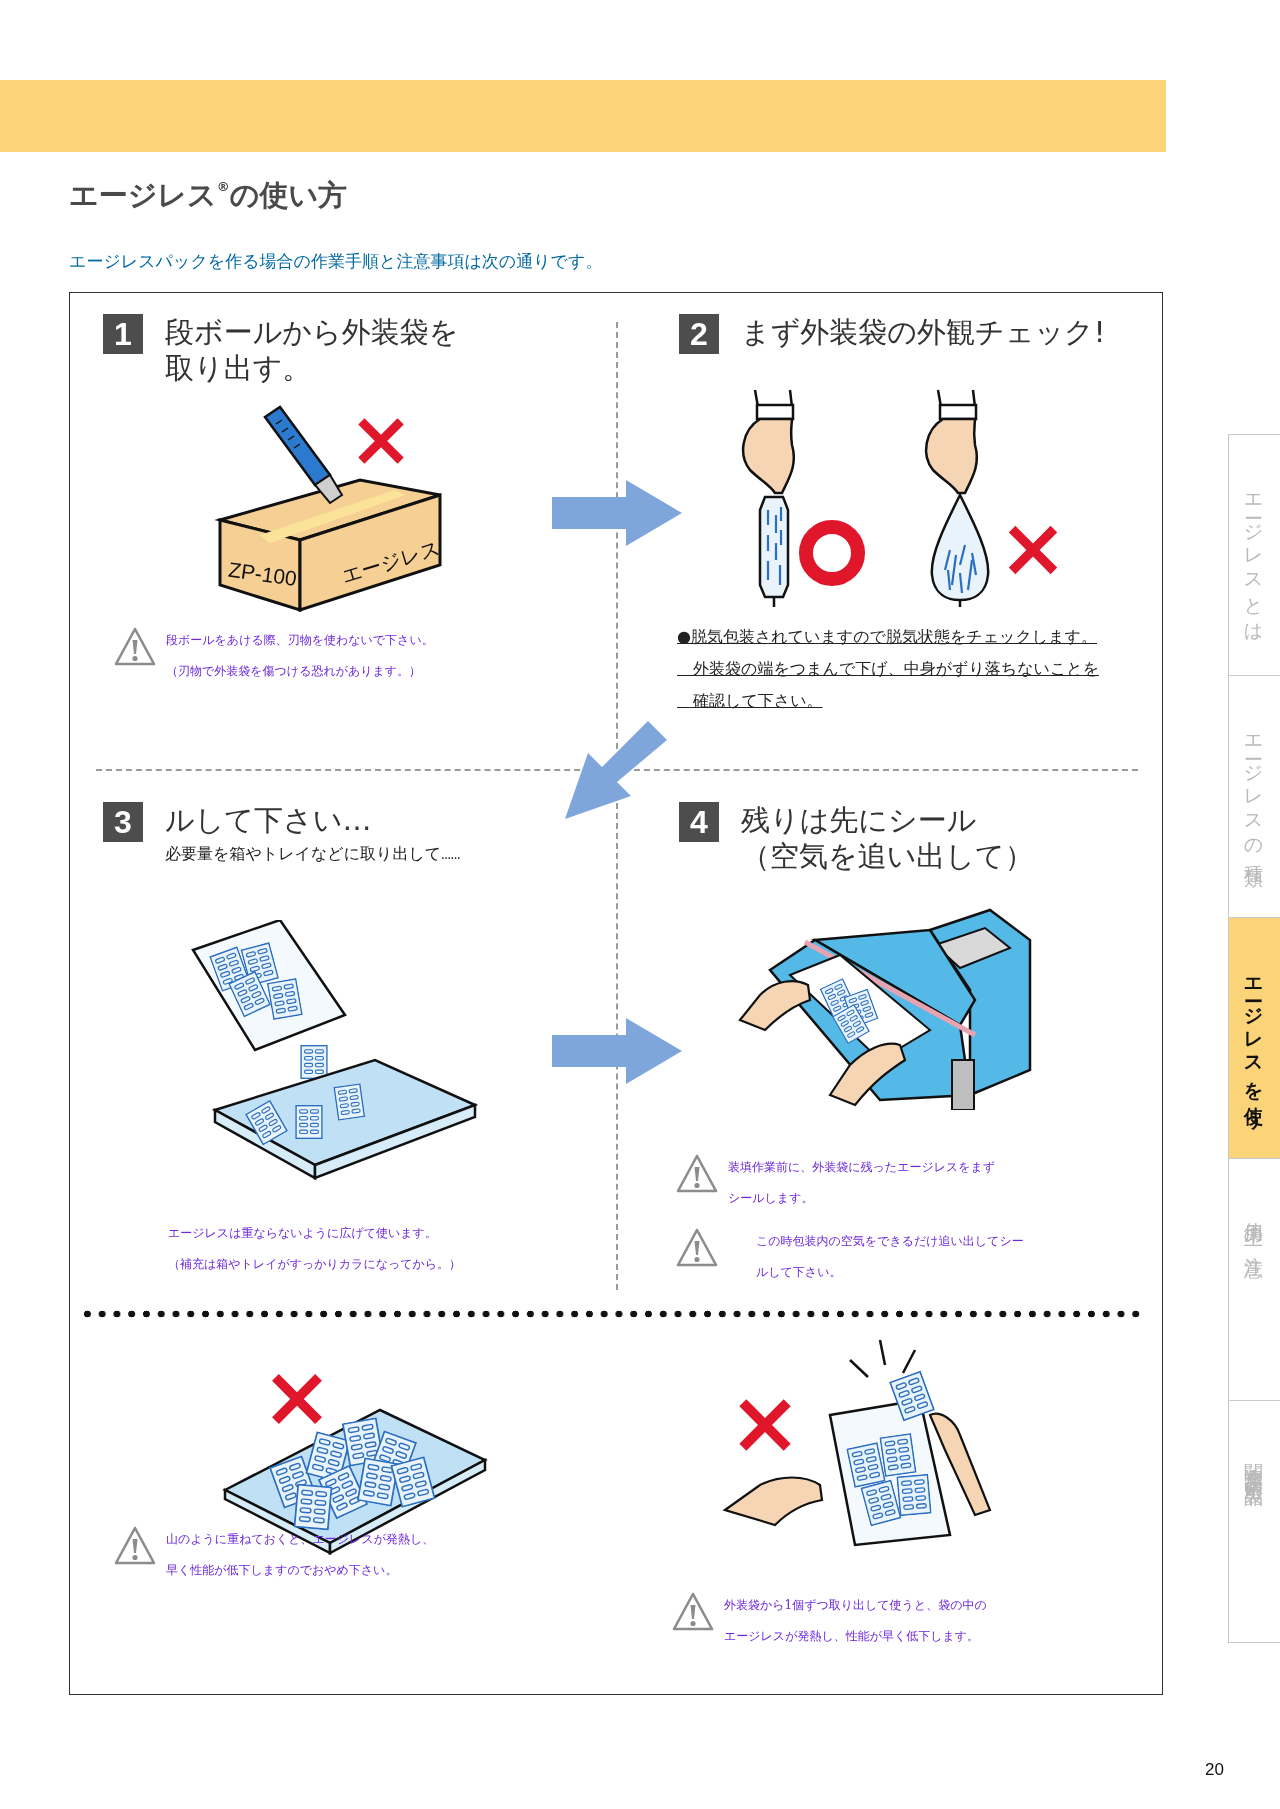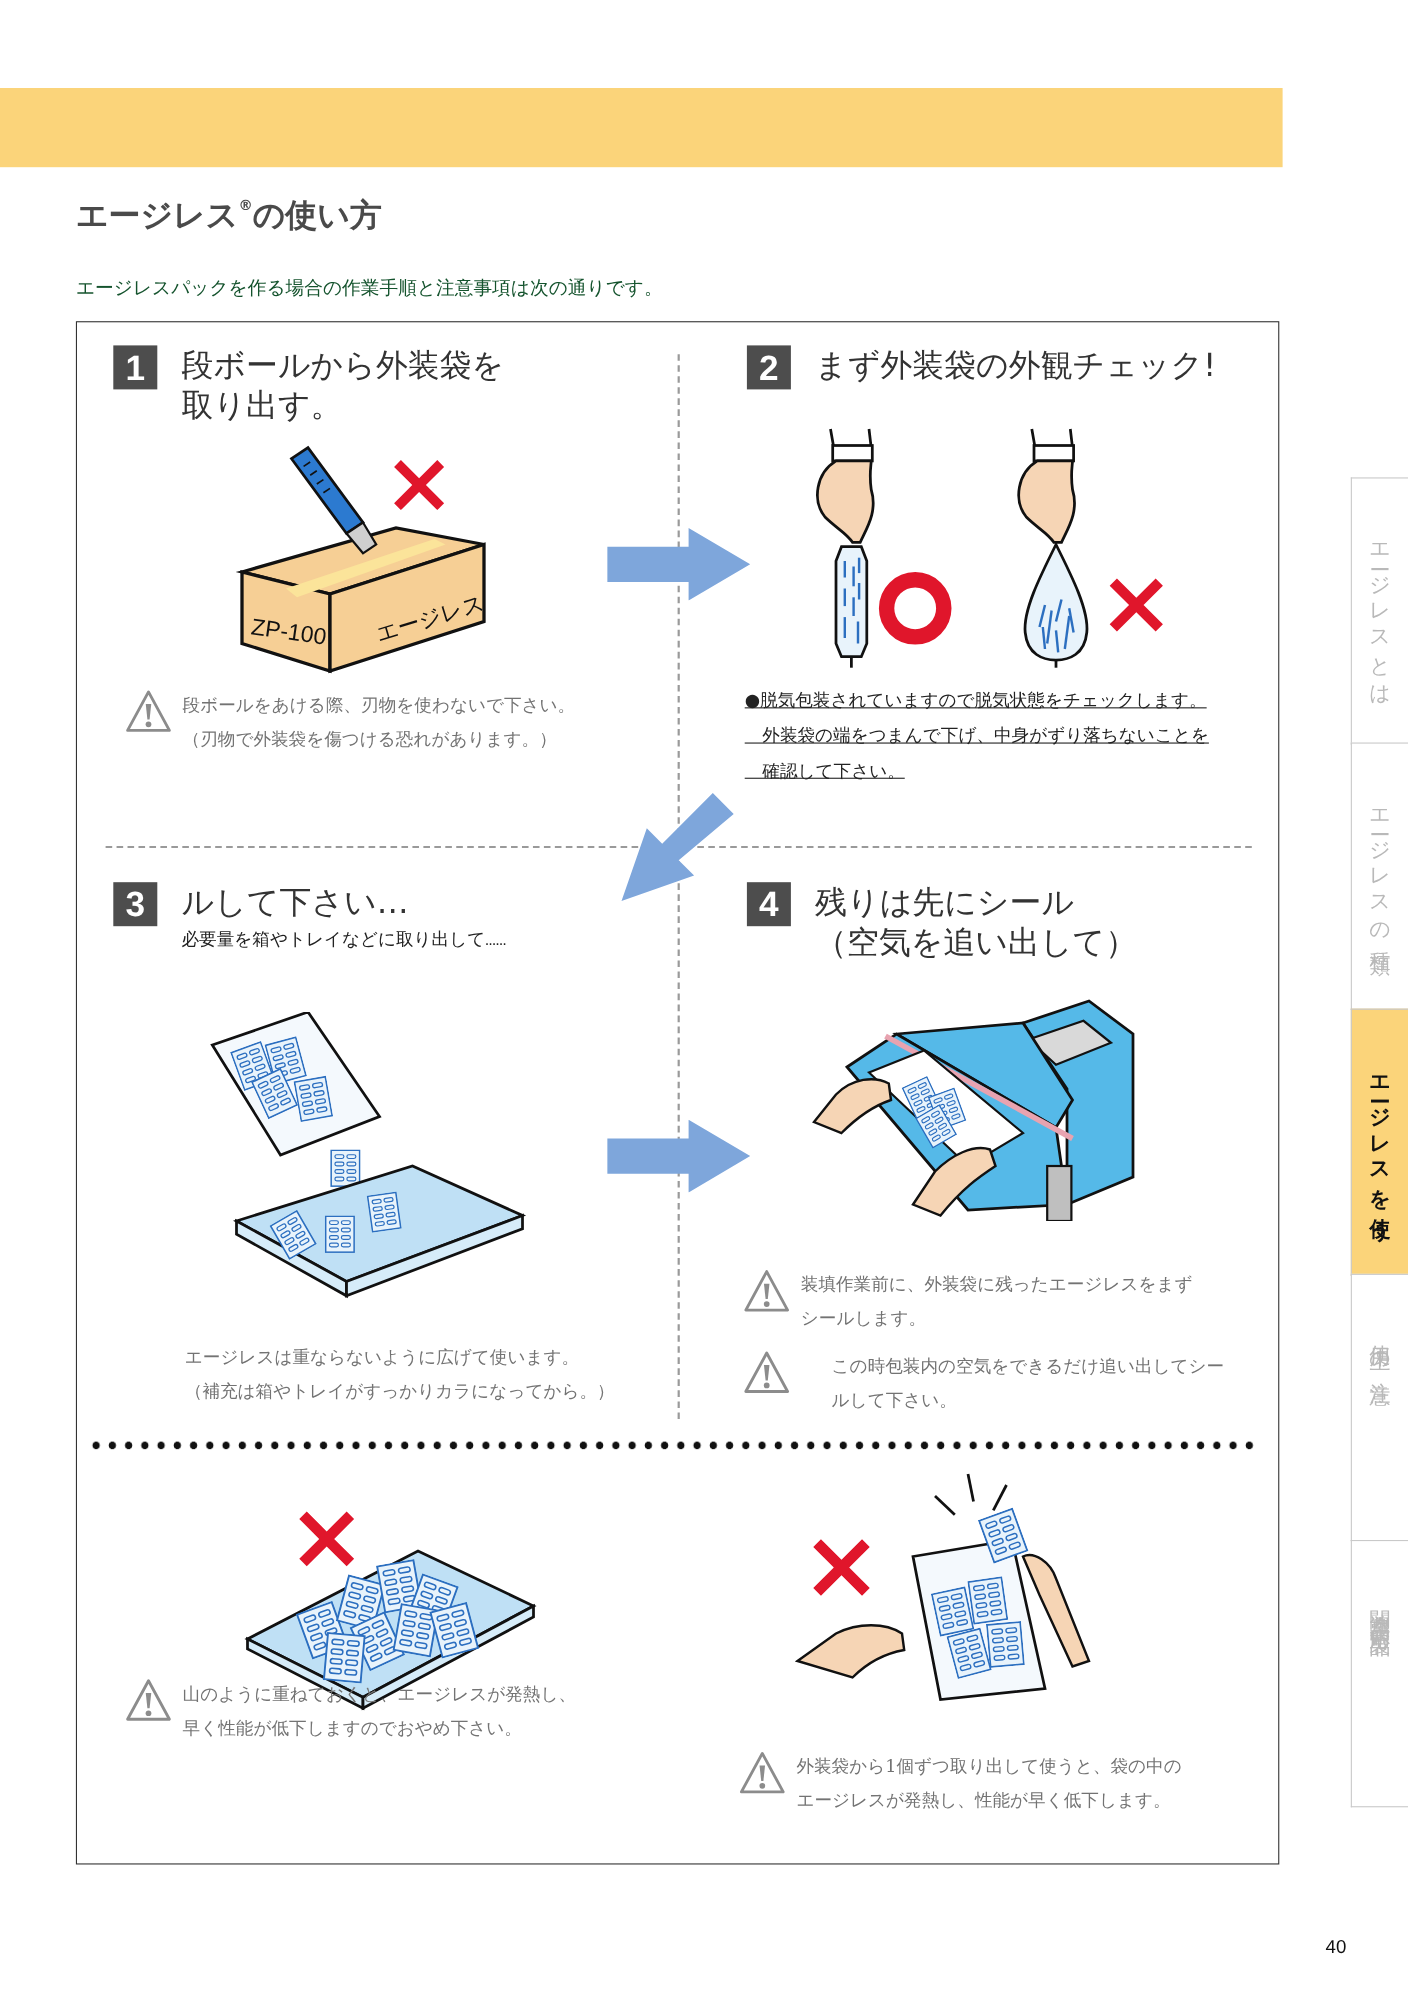--- a/index.html
+++ b/index.html
@@ -1,33 +1,33 @@
 <!DOCTYPE html>
 <html><head>
 <meta charset="utf-8">
 <style>
   html,body{margin:0;padding:0;background:#fff;}
   body{width:1280px;height:1809px;position:relative;overflow:hidden;font-family:"DejaVu Sans",sans-serif;color:#222;}
   .abs{position:absolute;}
   .band{left:0;top:80px;width:1166px;height:72px;background:#fbd47a;}
   .title{left:69px;top:176px;font-size:29px;font-weight:bold;color:#4a4a4a;letter-spacing:0px;}
   .title sup{font-size:13px;vertical-align:14px;}
-  .intro{left:69px;top:250px;font-family:"DejaVu Serif",serif;font-size:17px;color:#14532d;}
+  .intro{left:69px;top:250px;font-family:"DejaVu Serif",serif;font-size:17px;color:#0369a1;}
   .frame{left:69px;top:292px;width:1094px;height:1403px;border:1.5px solid #333;box-sizing:border-box;}
   .vdash{left:616px;top:322px;height:968px;width:0;border-left:2px dashed #9a9a9a;}
   .hdash{left:96px;top:769px;width:1042px;height:0;border-top:2px dashed #9a9a9a;}
   .dots{left:80px;top:1308px;width:1064px;height:12px;
         background-image:radial-gradient(circle,#111 3.2px,transparent 3.6px);
         background-size:14.78px 12px;background-repeat:repeat-x;}
   .step-head{display:flex;align-items:flex-start;}
   .num{width:40px;height:40px;background:#4d4d4d;color:#fff;font-weight:bold;font-size:32px;
        display:flex;align-items:center;justify-content:center;margin-right:22px;flex:none;font-family:"Liberation Sans",sans-serif;}
   .step-title{font-size:29px;color:#333;line-height:36px;white-space:pre-line;}
   .sub{font-family:Liberation Mono, monospace;font-size:16px;color:#222;}
-  .note{display:flex;align-items:flex-start;font-family:"DejaVu Serif",serif;font-size:16px;line-height:31px;color:#737373;}
+  .note{display:flex;align-items:flex-start;font-family:"DejaVu Serif",serif;font-size:12px;line-height:31px;color:#6d28d9;}
   .note .warn{flex:none;width:42px;height:40px;margin-right:10px;margin-top:2px;}
   .note .txt{white-space:pre-line;}
   .bullet-note{font-family:"DejaVu Serif",serif;font-size:16px;line-height:32px;color:#222;white-space:pre-line;text-decoration:underline;}
   .arrow{position:absolute;}
   .tabs{left:1228px;top:435px;width:52px;}
   .tab{position:relative;width:52px;height:243px;border:1.5px solid #c9c9c9;border-right:none;box-sizing:border-box;
        display:flex;justify-content:center;padding-top:48px;margin-top:-1.5px;background:#fff;}
   .tab span{writing-mode:vertical-rl;font-size:19px;color:#b9b9b9;letter-spacing:3px;}
   .tab.active{background:#fbd47a;border-color:#c9c9c9;}
   .tab.active span{color:#111;font-weight:bold;}
@@ -283,13 +283,13 @@
       <span>エージレスを使う</span>
     </div>
   <div class="tab">
       <span>使用上の注意</span>
     </div>
   <div class="tab">
       <span>関連製品・応用製品</span>
     </div>
 </div>
 
-<div class="abs pagenum">40</div>
+<div class="abs pagenum">20</div>
 
 </body></html>

